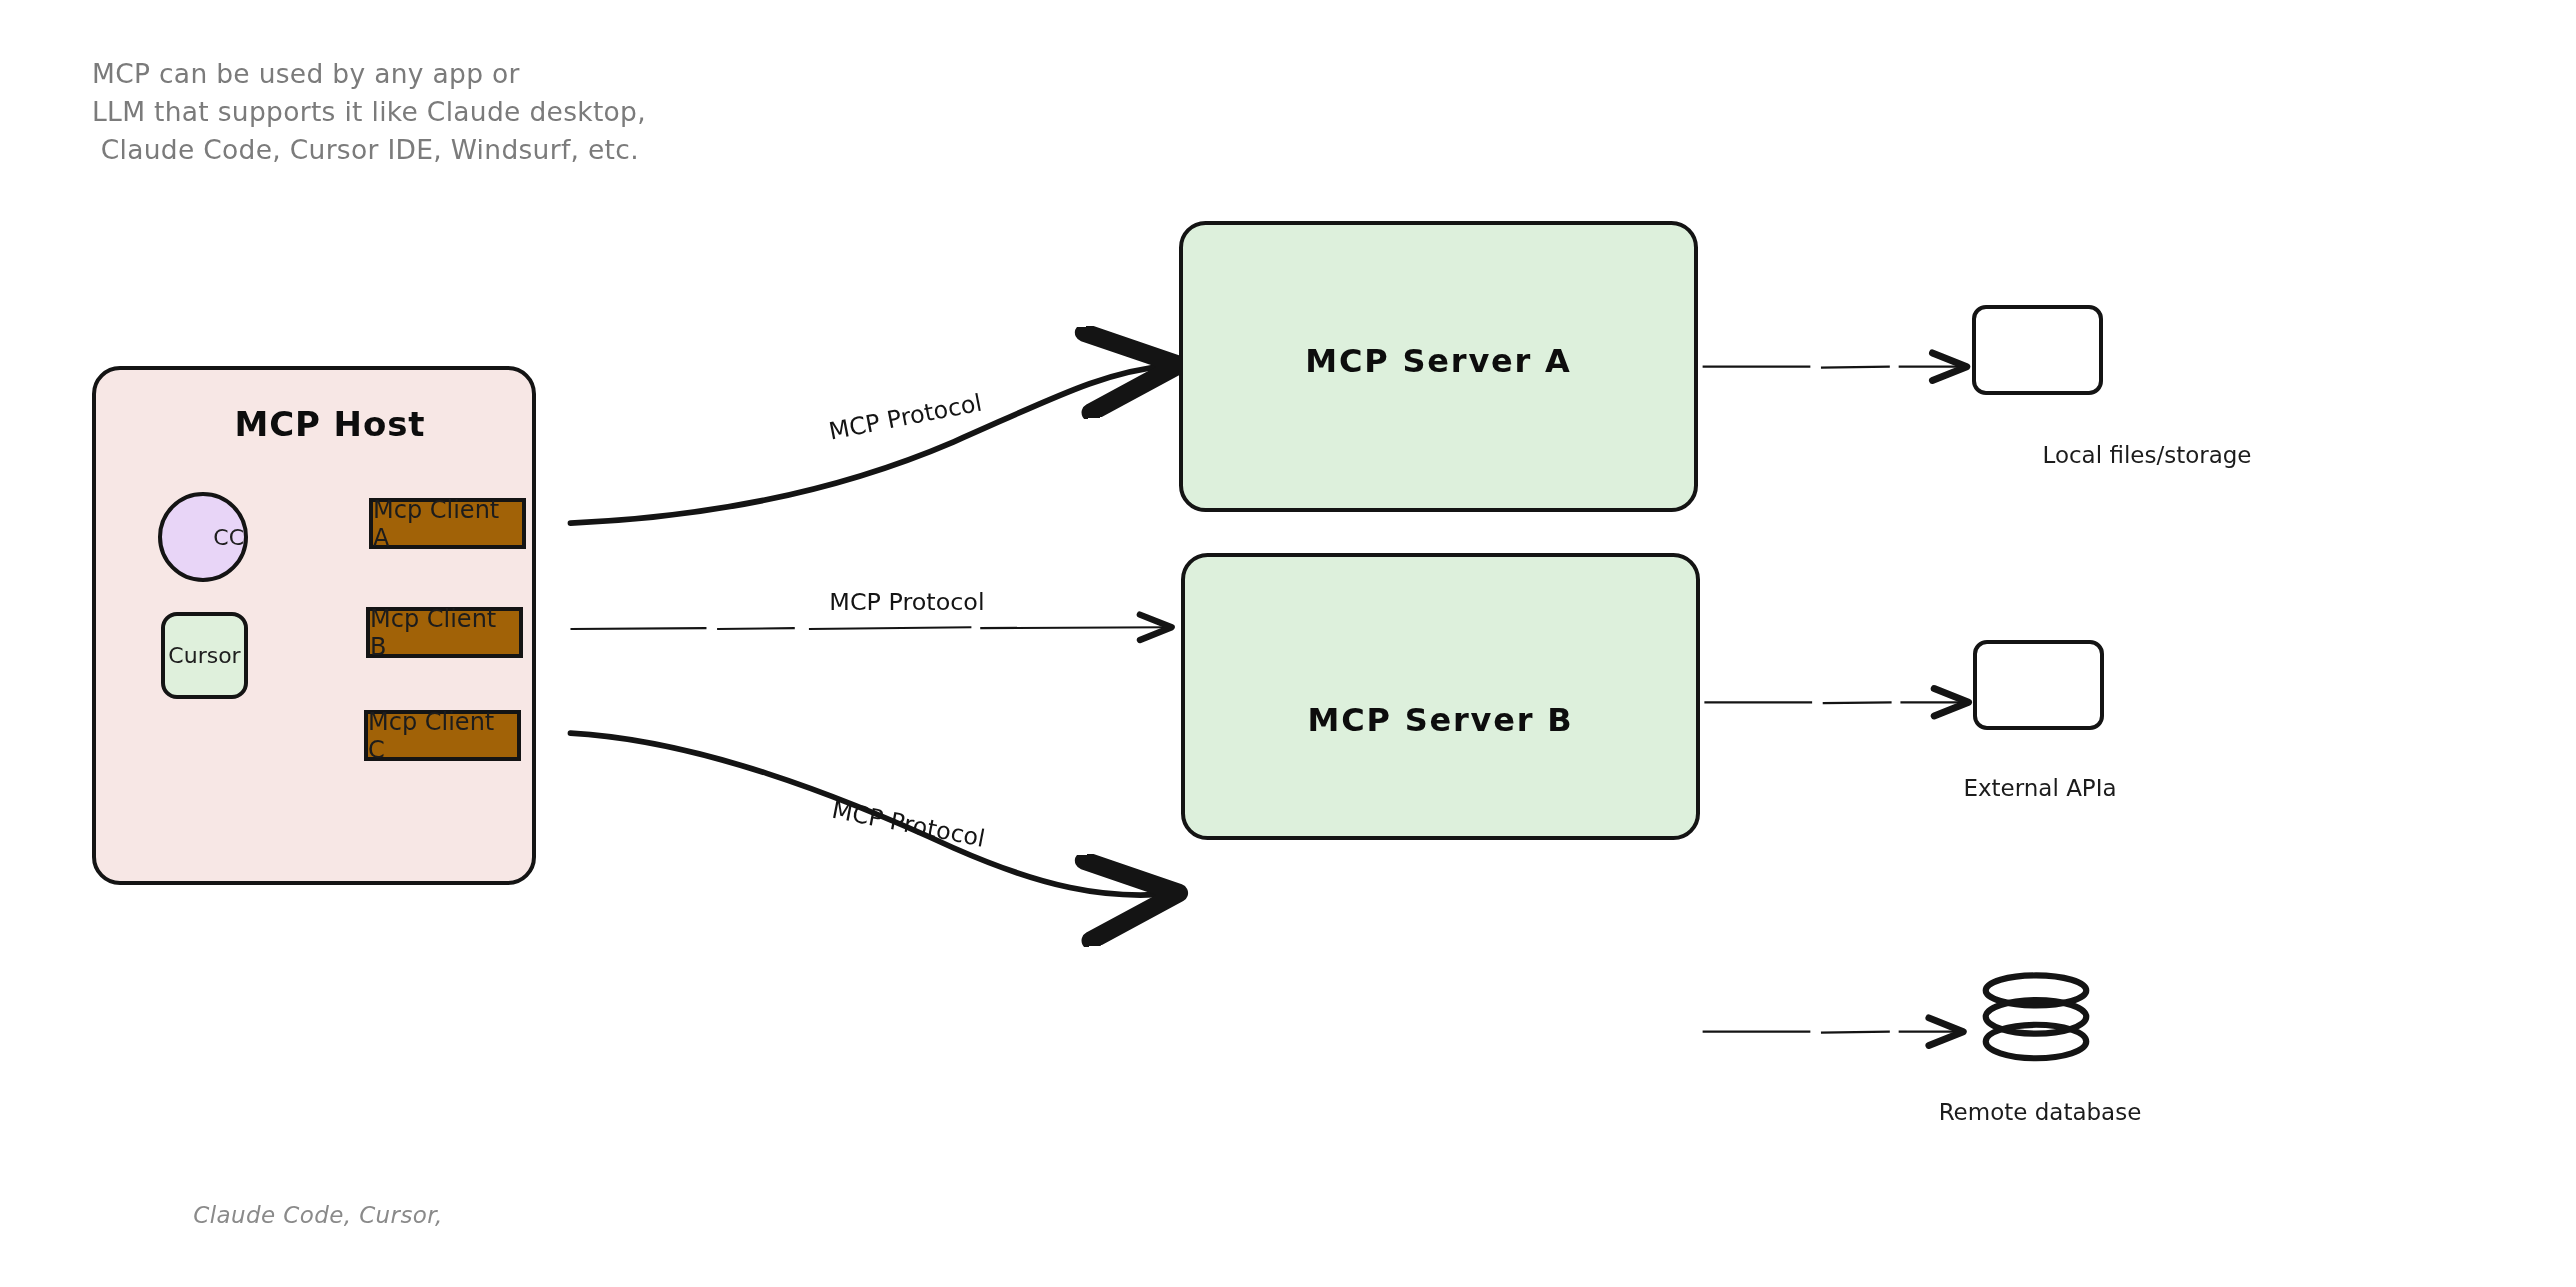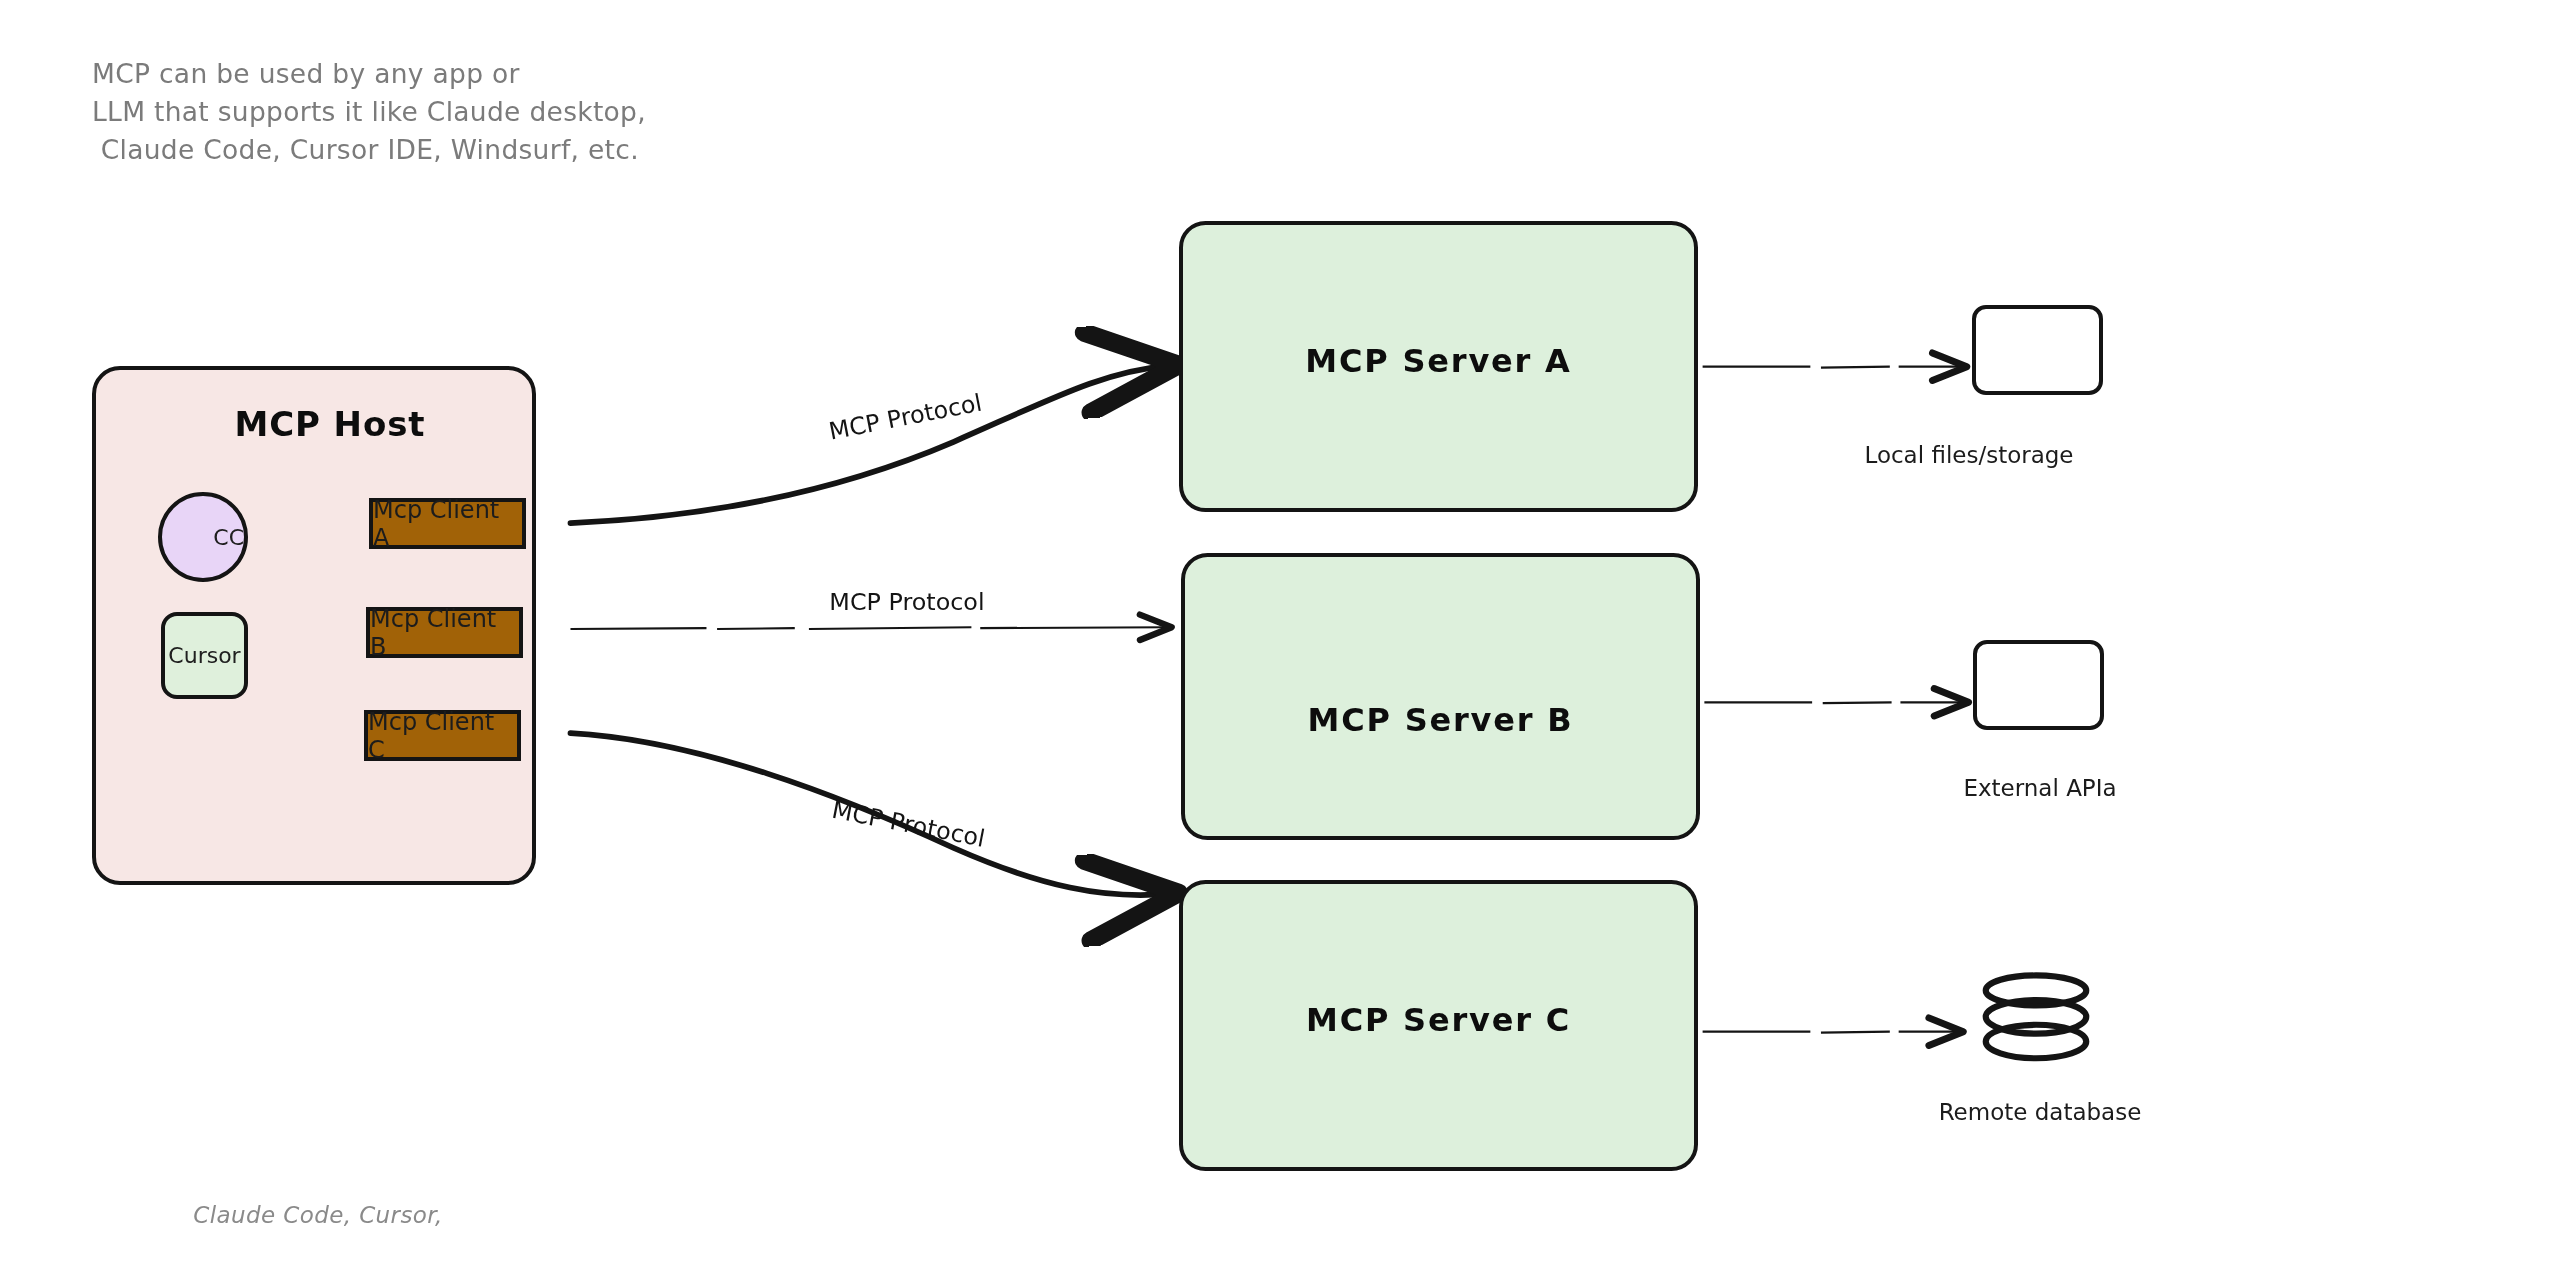--- a/index.html
+++ b/index.html
@@ -177,21 +177,21 @@
   .res-a { left: 1972px; top: 305px; width: 131px; height: 90px; }
   .res-b { left: 1973px; top: 640px; width: 131px; height: 90px; }
   .res-label {
     position: absolute;
     text-align: center;
     font-family: "DejaVu Sans", sans-serif;
     font-size: 23px;
     color: #1c1c1c;
     white-space: nowrap;
   }
-  .res-label-a { left: 1810px; top: 442px; width: 318px; text-align: center; }
+  .res-label-a { left: 1988px; top: 442px; width: 318px; text-align: center; }
   .res-label-b { left: 1881px; top: 775px; width: 318px; }
   .res-label-c { left: 1881px; top: 1099px; width: 318px; }
   .db-icon {
     position: absolute;
     left: 1969px;
     top: 971px;
     width: 134px;
     height: 97px;
   }
 </style>
@@ -254,23 +254,20 @@
   <div class="client client-c">
     <span>Mcp Client C</span>
   </div>
 
   <div class="server server-a">
     <div class="server-label">MCP Server A</div>
   </div>
   <div class="server server-b">
     <div class="server-label">MCP Server B</div>
   </div>
-  <div class="server server-c">
-    <div class="server-label">MCP Server C</div>
-  </div>
 
   <div class="res-box res-a"></div>
   <div class="res-label res-label-a">Local files/storage</div>
 
   <div class="res-box res-b"></div>
   <div class="res-label res-label-b">External APIa</div>
 
   <svg class="db-icon" viewBox="0 0 152 110">
     <ellipse cx="76" cy="22" rx="57" ry="17" fill="none" stroke="#141414" stroke-width="7"></ellipse>
     <ellipse cx="76" cy="52" rx="57" ry="19" fill="none" stroke="#141414" stroke-width="7"></ellipse>

